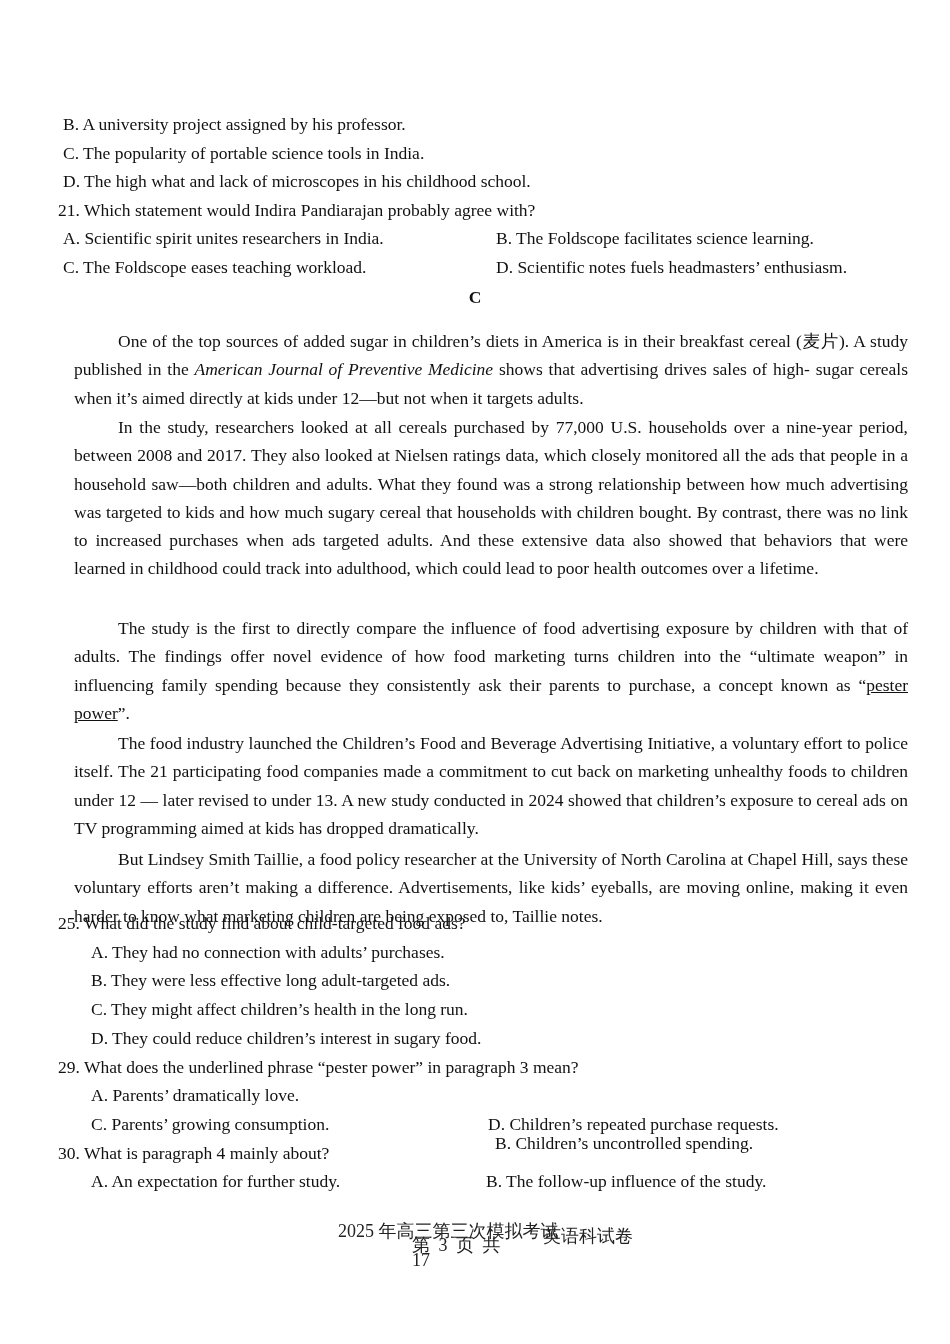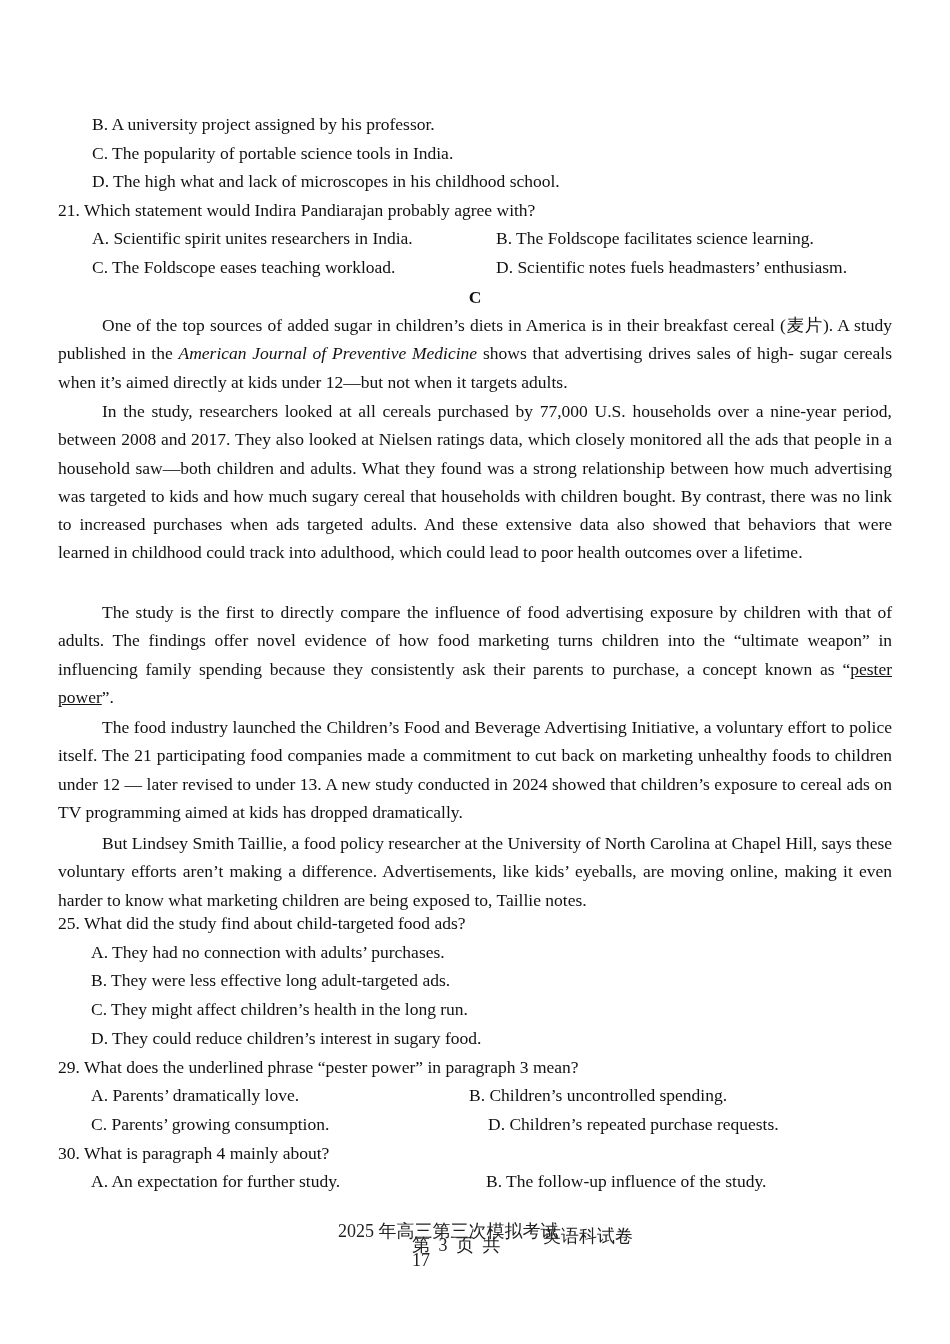--- a/index.html
+++ b/index.html
@@ -3,35 +3,35 @@
 <meta charset="utf-8">
 <style>
   html, body { margin: 0; padding: 0; background: #ffffff; }
   body {
     width: 950px; height: 1344px; position: relative; overflow: hidden;
     font-family: "Liberation Serif", "DejaVu Serif", serif;
     color: #111111;
     font-size: 17.5px;
   }
   .line { position: absolute; white-space: nowrap; line-height: 28px; }
-  .opt { left: 92px; }
+  .opt { left: 63px; }
   .opt2 { left: 82px; margin-left: 9px; }
   .q { left: 58px; }
   .col2a { left: 496px; }
-  .col2b { left: 469px; }
+  .col2b { left: 495px; margin-top: 48px; }
   .col2c { left: 488px; }
   .col2d { left: 486px; }
   .section-letter {
     position: absolute; left: 0; width: 950px; top: 283px; text-align: center;
     font-weight: bold; line-height: 28px;
   }
   .para {
     position: absolute; left: 58px; width: 834px;
     text-align: justify; text-align-last: left;
-    line-height: 28.3px; text-indent: 44px; margin: 0;
+    line-height: 28.3px; text-indent: 44px; margin: 16px;
   }
   .para i { font-style: italic; }
   .footer {
     position: absolute; font-family: Liberation Serif, serif;
     font-size: 18px; color: #222222; line-height: 15px;
   }
   .underline { text-decoration: underline; }
 </style>
 </head>
 <body>

